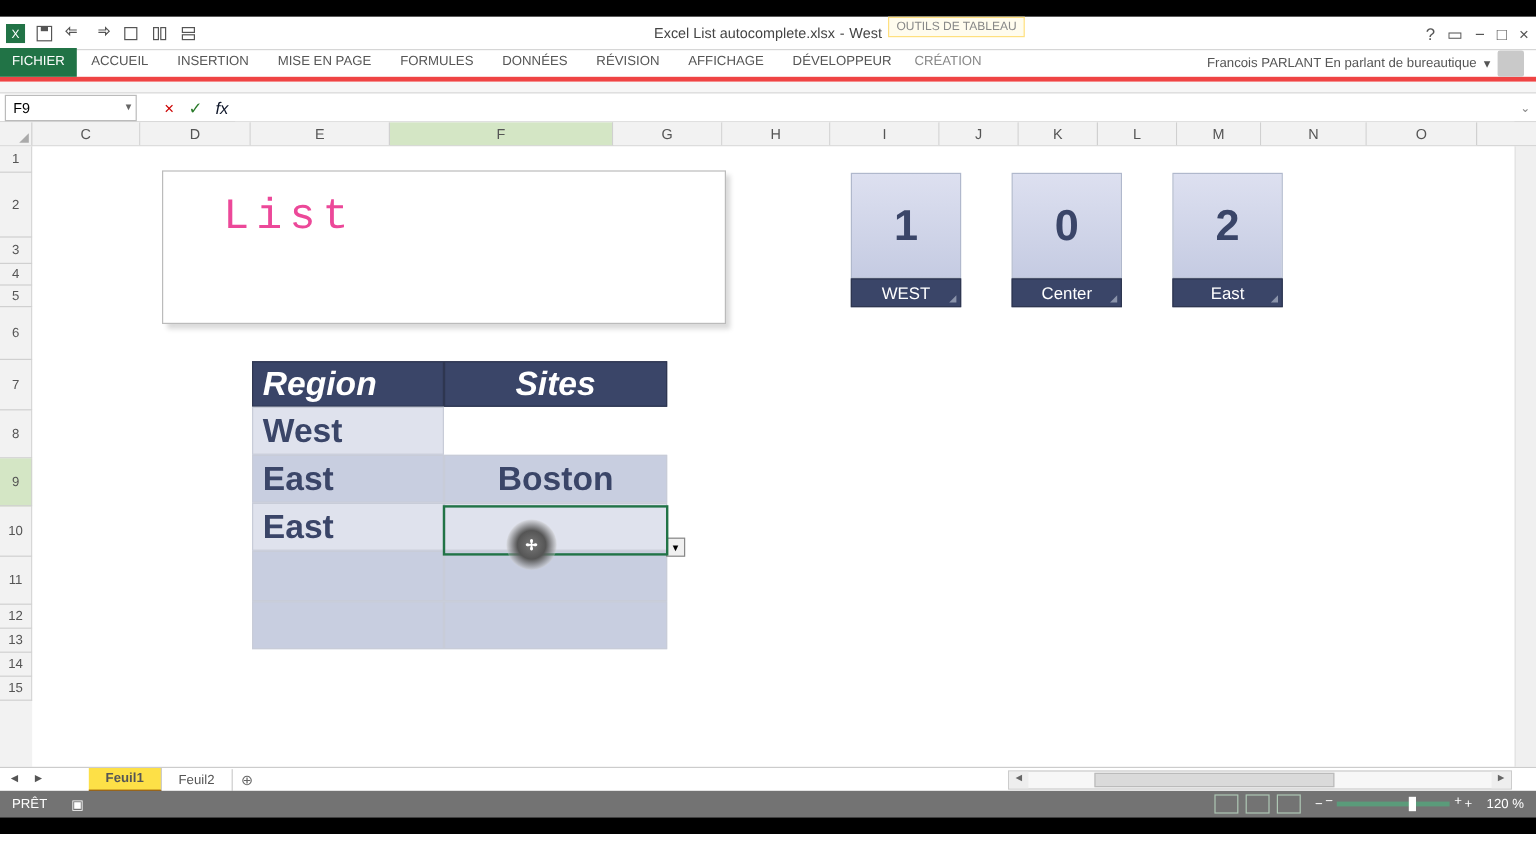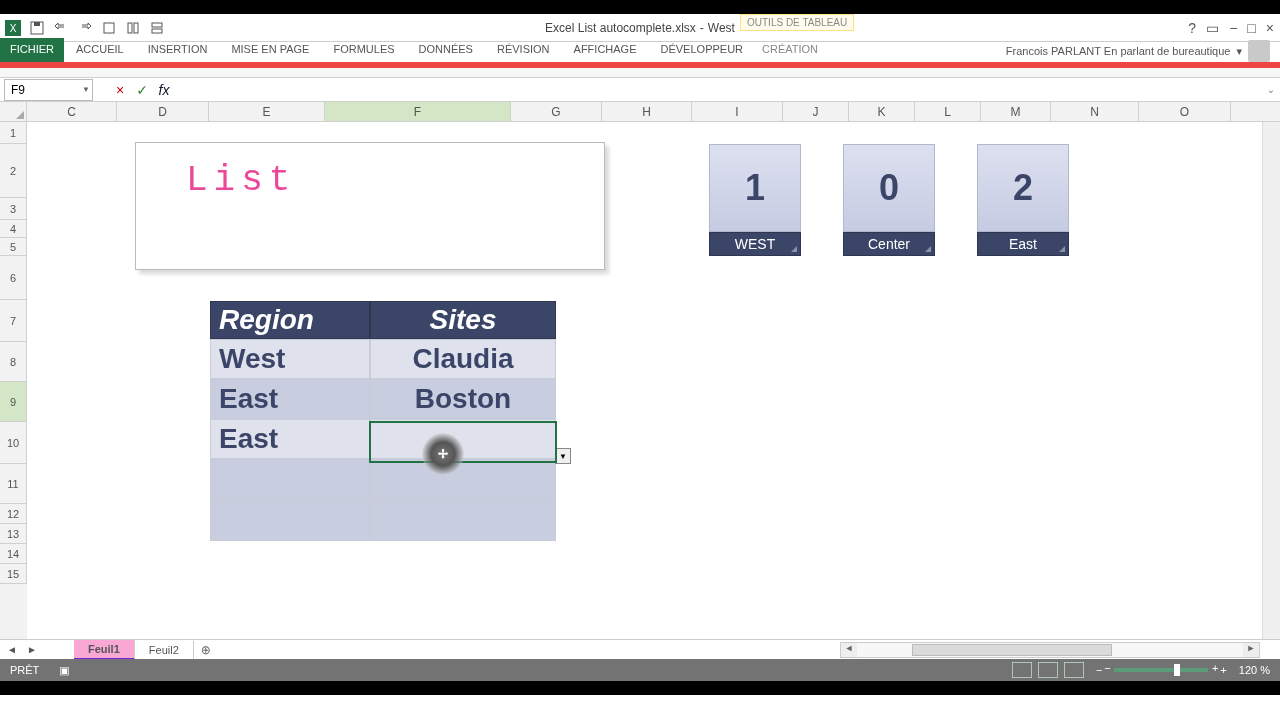--- a/index.html
+++ b/index.html
@@ -6,31 +6,31 @@
 body { font-family: "Segoe UI", Tahoma, sans-serif; font-size: 12px; background: #fff; width: 1280px; height: 720px; overflow: hidden; }
 
 .topbar1 { height: 14px; background: #000; }
 .topbar2 { height: 28px; background: #fff; border-bottom: 1px solid #ccc; display: flex; align-items: center; padding: 0 4px; position: relative; }
 .qat-icon { width: 18px; height: 18px; margin-right: 6px; display: flex; align-items: center; justify-content: center; }
 .title-area { position: absolute; left: 50%; transform: translateX(-50%); font-size: 12px; color: #444; display: flex; align-items: center; gap: 4px; text-align: center; }
 .table-tools { position: absolute; left: 740px; top: 0; font-size: 10px; color: #888; background: #fffcee; padding: 2px 6px; border: 1px solid #ffe080; }
 .win-controls { position: absolute; right: 6px; display: flex; gap: 10px; }
 .win-controls span { color: #555; font-size: 14px; cursor: default; }
 
-.ribbon-tabs { height: 26px; background: #fff; display: flex; align-items: flex-end; position: relative; border-bottom: 6px solid #ef4444; }
+.ribbon-tabs { height: 26px; background: #fff; display: flex; align-items: flex-end; position: relative; border-bottom: 4px solid #ef4444; }
 .tab-file { background: #217346; color: #fff; padding: 5px 10px; font-size: 11px; height: 24px; }
 .tab { padding: 5px 12px; font-size: 11px; color: #555; height: 24px; margin-top: 44px; }
 .tab.creation { color: #888; position: absolute; left: 752px; padding: 5px 10px; }
 .account-area { position: absolute; right: 10px; display: flex; align-items: center; font-size: 11px; color: #555; gap: 6px; }
 .account-icon { width: 22px; height: 22px; background: #c9c9c9; border-radius: 2px; }
 
 .ribbon-body { height: 10px; background: #f6f6f6; border-bottom: 1px solid #d0d0d0; }
 
 .formula-bar { height: 24px; display: flex; align-items: center; border-bottom: 1px solid #d0d0d0; background: #fff; }
-.name-box { width: 89px; height: 22px; border: 1px solid #bbb; margin-left: 4px; display: flex; align-items: center; padding: 0 6px; font-size: 12px; position: relative; }
+.name-box { width: 110px; height: 22px; border: 1px solid #bbb; margin-left: 4px; display: flex; align-items: center; padding: 0 6px; font-size: 12px; position: relative; }
 .name-box-dd { position: absolute; right: 2px; font-size: 8px; color: #666; }
 .fb-btn { width: 22px; height: 22px; display: flex; align-items: center; justify-content: center; color: #0f172a; font-size: 14px; }
 .fb-btn.red { color: #c00; }
 .fb-btn.green { color: #2a7a2a; }
 .fb-input { flex: 1; height: 22px; border: none; padding: 0 6px; }
 .fb-expand { width: 18px; color: #888; font-size: 10px; text-align: center; }
 
 .col-headers { height: 20px; display: flex; border-bottom: 1px solid #d0d0d0; background: #f2f2f2; }
 .corner { width: 27px; border-right: 1px solid #d0d0d0; background: #f2f2f2; position: relative; }
 .corner::after { content: ''; position: absolute; right: 2px; bottom: 2px; width: 0; height: 0; border-left: 8px solid transparent; border-bottom: 8px solid #aaa; }
@@ -62,21 +62,21 @@
 .dt-c2 { width: 186px; text-align: center; }
 
 .active-cell-outline { position: absolute; left: 342px; top: 299px; width: 188px; height: 42px; border: 2px solid #217346; pointer-events: none; z-index: 5; }
 .cursor-ind { position: absolute; left: 395px; top: 311px; width: 42px; height: 42px; border-radius: 50%; background: radial-gradient(circle, #777 0%, #555 40%, rgba(200,200,200,0.4) 70%); z-index: 6; pointer-events: none; display: flex; align-items: center; justify-content: center; }
 .cursor-plus { font-size: 12px; color: #fff; font-weight: bold; }
 .dd-arrow { position: absolute; left: 528px; top: 326px; width: 16px; height: 16px; border: 1px solid #888; background: #f0f0f0; display: flex; align-items: center; justify-content: center; font-size: 8px; z-index: 4; }
 
 .sheet-tabs { height: 20px; background: #fff; border-top: 1px solid #ccc; display: flex; align-items: center; position: relative; }
 .st-nav { width: 44px; display: flex; align-items: center; justify-content: center; gap: 10px; color: #555; font-size: 10px; }
 .st-tab { padding: 3px 14px; font-size: 11px; border-right: 1px solid #ccc; color: #555; }
-.st-tab.active { font-weight: bold; background: #f9a8d4; border-bottom: 2px solid #6d28d9; }
+.st-tab.active { font-weight: bold; background: #fde047; border-bottom: 2px solid #a16207; }
 .st-add { width: 24px; text-align: center; color: #666; }
 .st-hscroll { position: absolute; right: 20px; width: 420px; height: 16px; border: 1px solid #ccc; background: #f7f7f7; display: flex; }
 .st-hscroll-arrow { width: 16px; text-align: center; font-size: 9px; color: #666; background: #eee; }
 .st-hscroll-track { flex: 1; position: relative; }
 .st-hscroll-thumb { position: absolute; left: 55px; width: 200px; height: 12px; top: 1px; background: #dadada; border: 1px solid #bbb; }
 
 .status-bar { height: 22px; background: #737373; color: #fff; display: flex; align-items: center; padding: 0 10px; font-size: 11px; position: relative; }
 .status-right { position: absolute; right: 10px; display: flex; align-items: center; gap: 12px; }
 .view-btns { display: flex; gap: 6px; }
 .view-btn { width: 20px; height: 16px; border: 1px solid #aec7b4; }
@@ -219,21 +219,20 @@
       <div class="textbox-title-text">List</div>
     </div>
 
     <div class="datatable">
       <div class="dt-row">
         <div class="dt-th dt-c1">Region</div>
         <div class="dt-th dt-c2">Sites</div>
       </div>
       <div class="dt-row">
         <div class="dt-td dt-c1">West</div>
-        <div class="dt-td dt-c2 center">Claudia</div>
       </div>
       <div class="dt-row">
         <div class="dt-td dt-c1 alt">East</div>
         <div class="dt-td dt-c2 alt center">Boston</div>
       </div>
       <div class="dt-row">
         <div class="dt-td dt-c1">East</div>
         <div class="dt-td dt-c2 center"></div>
       </div>
       <div class="dt-row">

